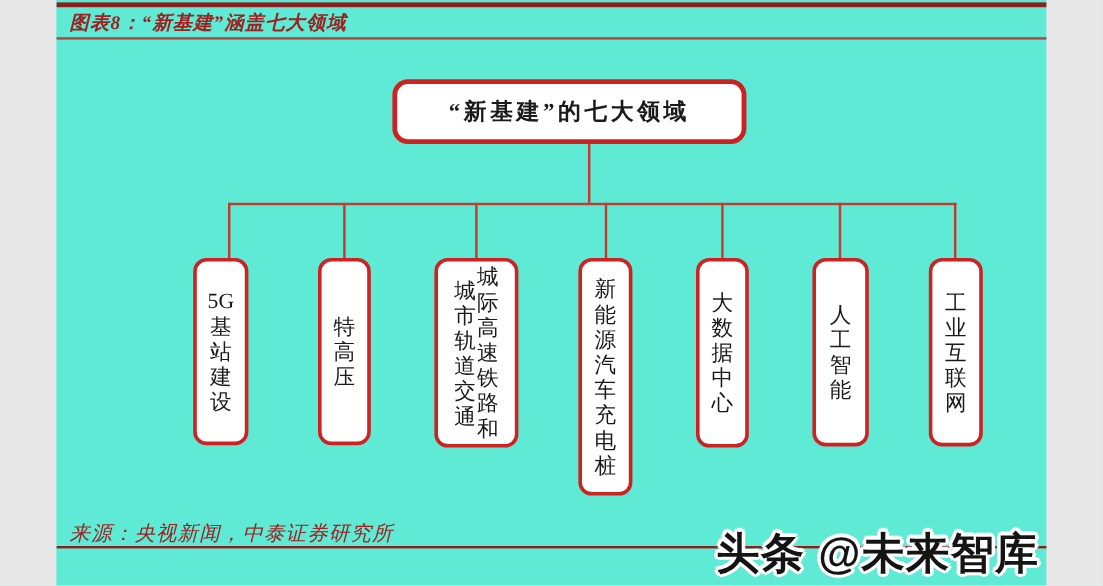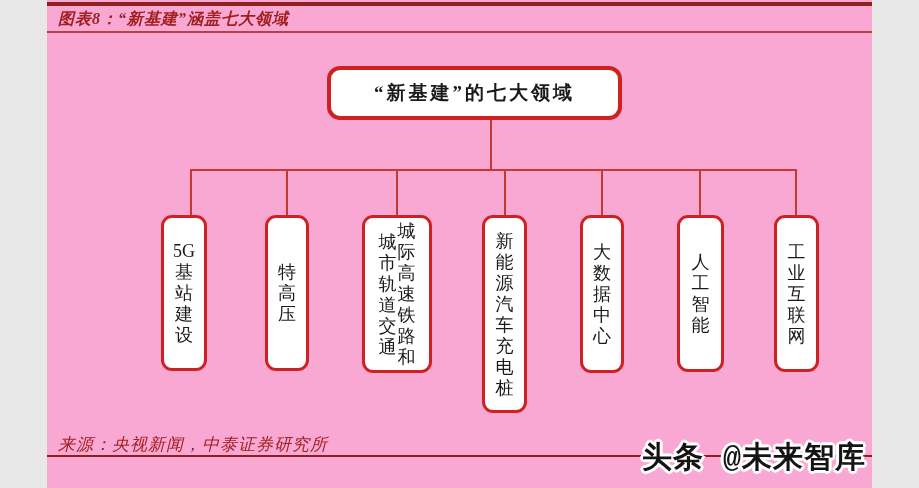--- a/index.html
+++ b/index.html
@@ -9,21 +9,21 @@
     --box-border-red:#CE2222;
     --connector-red:#C43A32;
     --text-black:#1A1A1A;
     --watermark-black:#141414;
   }
   html,body{margin:0;padding:0;background:#e8e8e8;}
   .page{
     position:relative;
     width:825px;height:488px;
     margin:0 auto;
-    background:#f9a8d4;
+    background:#5eead4;
     overflow:hidden;
     font-family:"Liberation Serif","DejaVu Serif",serif;
   }
   
   .top-rule{
     position:absolute;left:0;top:2px;width:919px;height:4px;
     background:var(--rule-dark-red);
   }
   .chart-title{
     position:absolute;left:11px;top:9px;width:560px;
@@ -86,22 +86,22 @@
     background:var(--rule-dark-red);
   }
   .source-note{
     position:absolute;left:11px;top:433px;
     font-size:17px;font-weight:normal;font-style:italic;
     color:var(--title-red);
     letter-spacing:1px;white-space:nowrap;
   }
   .watermark{
     position:absolute;right:6px;top:437px;
-    font-family:Liberation Mono, monospace;
-    font-size:30px;font-weight:bold;
+    font-family:Liberation Sans, sans-serif;
+    font-size:36px;font-weight:bold;
     color:var(--watermark-black);
     letter-spacing:1px;white-space:nowrap;
     text-shadow:
       -2px -2px 0 #fff, 2px -2px 0 #fff,
       -2px  2px 0 #fff, 2px  2px 0 #fff,
       -3px  0   0 #fff, 3px  0   0 #fff,
        0   -3px 0 #fff, 0    3px 0 #fff;
   }
 </style>
 </head>

